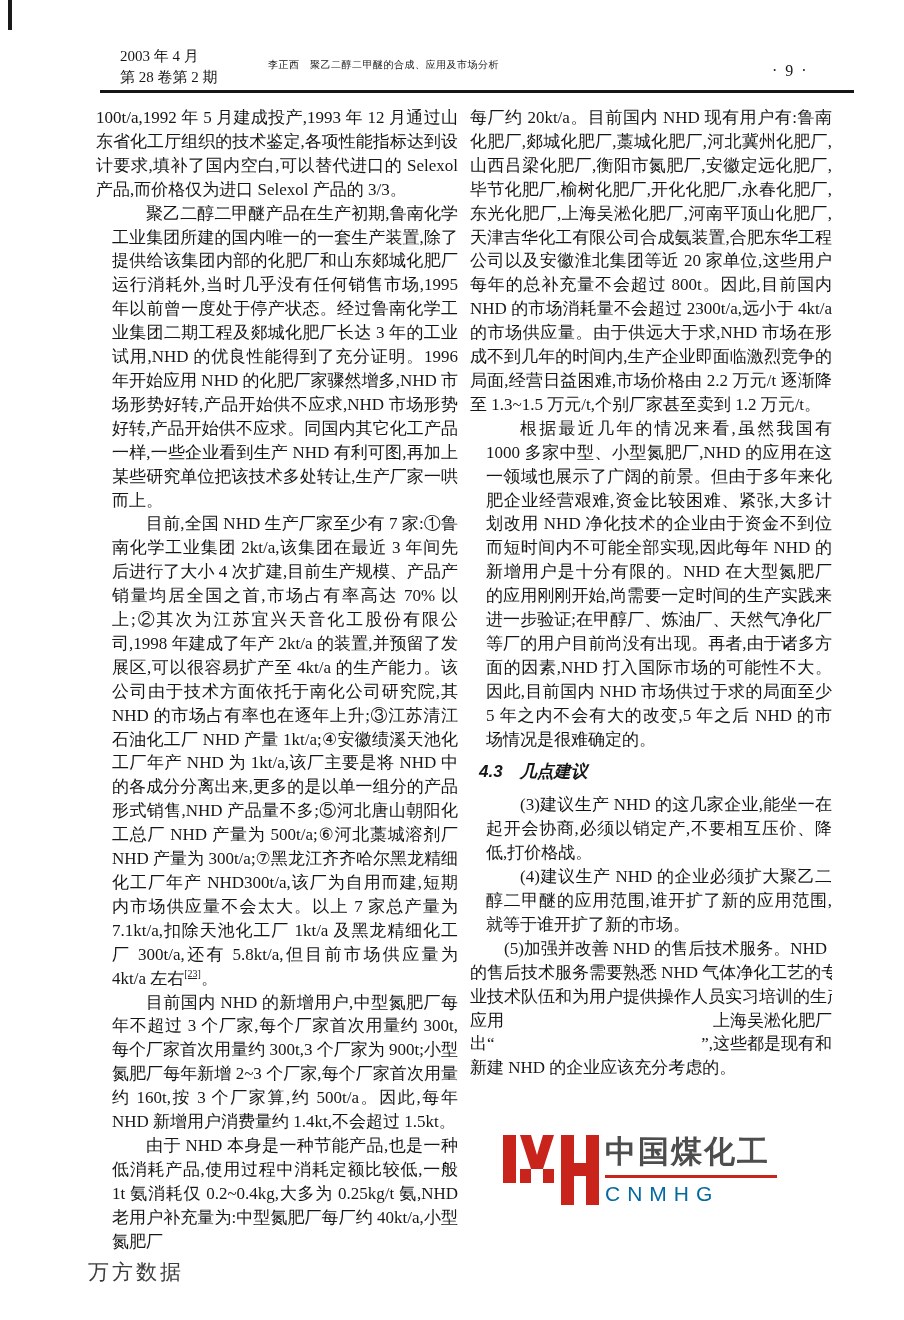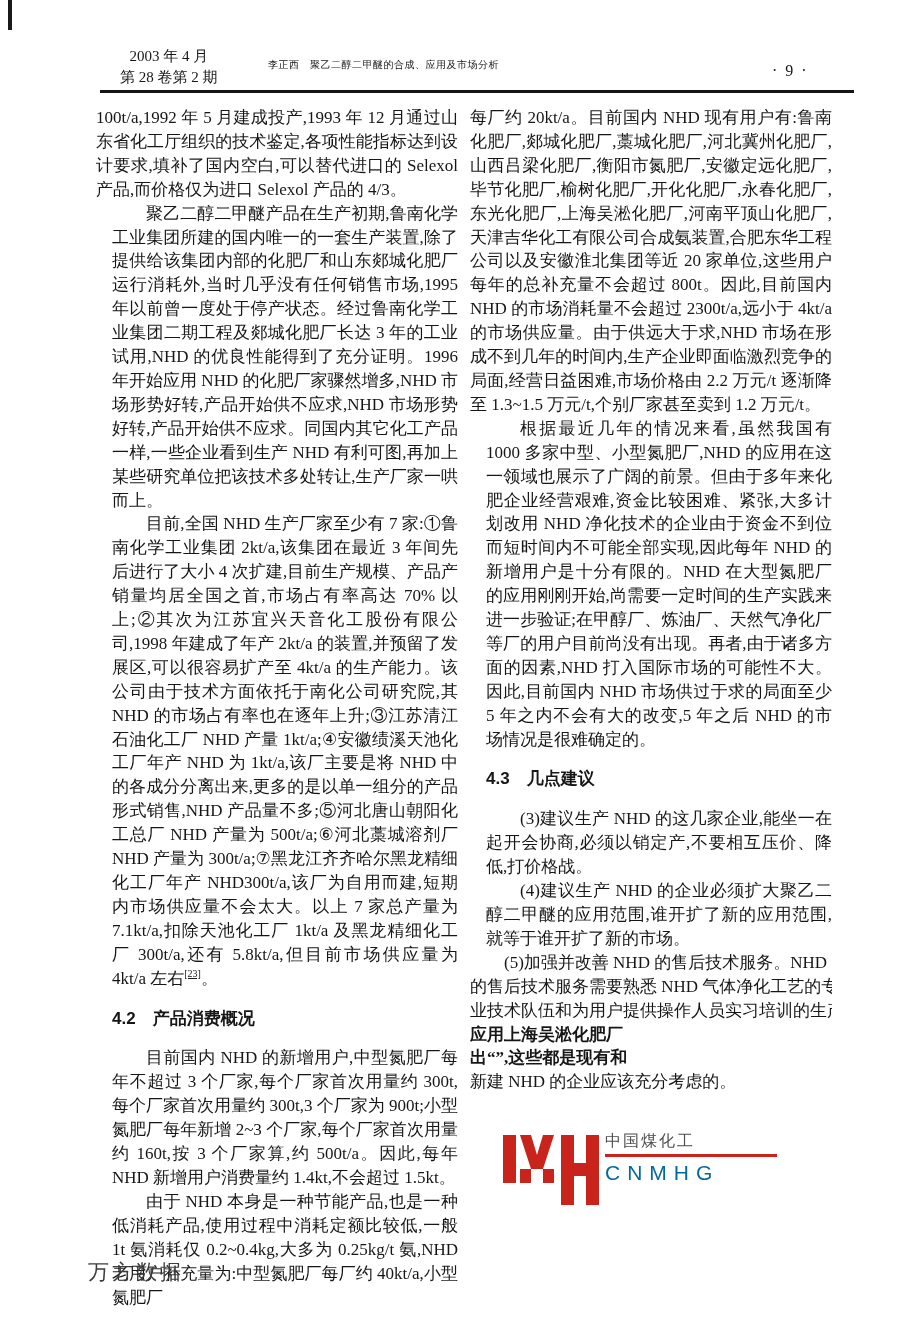--- a/index.html
+++ b/index.html
@@ -1,41 +1,41 @@
 <!DOCTYPE html>
 <html><head>
 <meta charset="utf-8">
 <style>
   html,body{margin:0;padding:0;background:#e8e8e8;}
   .page{position:relative;width:904px;height:1320px;background:#ffffff;
         font-family:"Liberation Serif","DejaVu Serif",serif;color:#161616;overflow:hidden;}
   
-  .hdr-left{position:absolute;left:120px;top:46px;font-size:15px;line-height:21px;text-align:center;}
+  .hdr-left{position:absolute;left:120px;top:46px;font-size:15px;line-height:21px;}
   .hdr-title{position:absolute;left:268px;top:58px;width:300px;font-size:10px;letter-spacing:.5px;}
   .hdr-page{position:absolute;left:772px;top:62px;font-size:16px;letter-spacing:2px;}
   .hdr-rule{position:absolute;left:100px;top:90px;width:754px;height:3px;background:#151515;}
   .scan-mark{position:absolute;left:8px;top:0;width:4px;height:30px;background:#1a1a1a;}
   
   .col{position:absolute;top:106px;width:362px;font-size:17px;line-height:23.9px;
        text-align:justify;text-justify:inter-ideograph;}
   .col-left{left:96px;}
   .col-right{left:470px;}
   .para{margin:0;}
   .indent{text-indent:2em;margin-left:16px;}
-  .heading{margin:16px;font-weight:bold;font-family:"Liberation Sans","DejaVu Sans",sans-serif;}
+  .heading{margin:9px;font-weight:bold;font-family:"Liberation Sans","DejaVu Sans",sans-serif;font-style:italic;}
   sup{font-size:10px;line-height:0;text-decoration:underline;}
   .tline{white-space:nowrap;overflow:hidden;}
-  .tline.split{display:flex;justify-content:flex-start;font-weight:bold;}
+  .tline.split{display:flex;justify-content:space-between;}
   
   .wm{position:absolute;left:497px;top:1129px;width:302px;height:82px;background:#ffffff;
       display:flex;align-items:flex-start;z-index:5;}
   .wm-logo{position:absolute;left:6px;top:6px;width:96px;height:70px;overflow:visible;}
   .wm-right{position:absolute;left:108px;top:2px;width:190px;}
-  .wm-cn{font-size:16px;letter-spacing:2px;color:#4d4d4d;
-         font-family:"Liberation Sans","DejaVu Sans",sans-serif;font-weight:400;}
+  .wm-cn{font-size:31px;letter-spacing:2px;color:#4d4d4d;
+         font-family:"Liberation Sans","DejaVu Sans",sans-serif;font-weight:700;}
   .wm-underline{margin-top:2px;width:172px;height:3px;}
   .wm-latin{margin-top:4px;font-size:21px;letter-spacing:7px;color:#9d9d9d;
             font-family:"Liberation Sans","DejaVu Sans",sans-serif;}
   
   .footer-brand{position:absolute;left:88px;top:1258px;font-size:21px;color:#3c3c3c;
                 font-family:"Liberation Sans","DejaVu Sans",sans-serif;letter-spacing:3px;}
 </style>
 </head>
 <body>
 
@@ -45,24 +45,23 @@
 
   <div class="hdr-left">
     <div>2003 年 4 月</div>
     <div>第 28 卷第 2 期</div>
   </div>
   <div class="hdr-title">李正西　聚乙二醇二甲醚的合成、应用及市场分析</div>
   <div class="hdr-page">· 9 ·</div>
   <div class="hdr-rule"></div>
 
   <div class="col col-left">
-      <p class="para">100t/a,1992 年 5 月建成投产,1993 年 12 月通过山东省化工厅组织的技术鉴定,各项性能指标达到设计要求,填补了国内空白,可以替代进口的 Selexol 产品,而价格仅为进口 Selexol 产品的 4/3。</p>
+      <p class="para">100t/a,1992 年 5 月建成投产,1993 年 12 月通过山东省化工厅组织的技术鉴定,各项性能指标达到设计要求,填补了国内空白,可以替代进口的 Selexol 产品,而价格仅为进口 Selexol 产品的 3/3。</p>
       <p class="para indent">聚乙二醇二甲醚产品在生产初期,鲁南化学工业集团所建的国内唯一的一套生产装置,除了提供给该集团内部的化肥厂和山东郯城化肥厂运行消耗外,当时几乎没有任何销售市场,1995 年以前曾一度处于停产状态。经过鲁南化学工业集团二期工程及郯城化肥厂长达 3 年的工业试用,NHD 的优良性能得到了充分证明。1996 年开始应用 NHD 的化肥厂家骤然增多,NHD 市场形势好转,产品开始供不应求,NHD 市场形势好转,产品开始供不应求。同国内其它化工产品一样,一些企业看到生产 NHD 有利可图,再加上某些研究单位把该技术多处转让,生产厂家一哄而上。</p>
       <p class="para indent">目前,全国 NHD 生产厂家至少有 7 家:①鲁南化学工业集团 2kt/a,该集团在最近 3 年间先后进行了大小 4 次扩建,目前生产规模、产品产销量均居全国之首,市场占有率高达 70% 以上;②其次为江苏宜兴天音化工股份有限公司,1998 年建成了年产 2kt/a 的装置,并预留了发展区,可以很容易扩产至 4kt/a 的生产能力。该公司由于技术方面依托于南化公司研究院,其 NHD 的市场占有率也在逐年上升;③江苏清江石油化工厂 NHD 产量 1kt/a;④安徽绩溪天池化工厂年产 NHD 为 1kt/a,该厂主要是将 NHD 中的各成分分离出来,更多的是以单一组分的产品形式销售,NHD 产品量不多;⑤河北唐山朝阳化工总厂 NHD 产量为 500t/a;⑥河北藁城溶剂厂 NHD 产量为 300t/a;⑦黑龙江齐齐哈尔黑龙精细化工厂年产 NHD300t/a,该厂为自用而建,短期内市场供应量不会太大。以上 7 家总产量为 7.1kt/a,扣除天池化工厂 1kt/a 及黑龙精细化工厂 300t/a,还有 5.8kt/a,但目前市场供应量为 4kt/a 左右<sup>[23]</sup>。</p>
-      <p class="heading">4.2　产品消费概况</p>
       <p class="para indent">目前国内 NHD 的新增用户,中型氮肥厂每年不超过 3 个厂家,每个厂家首次用量约 300t,每个厂家首次用量约 300t,3 个厂家为 900t;小型氮肥厂每年新增 2~3 个厂家,每个厂家首次用量约 160t,按 3 个厂家算,约 500t/a。因此,每年 NHD 新增用户消费量约 1.4kt,不会超过 1.5kt。</p>
       <p class="para indent">由于 NHD 本身是一种节能产品,也是一种低消耗产品,使用过程中消耗定额比较低,一般 1t 氨消耗仅 0.2~0.4kg,大多为 0.25kg/t 氨,NHD 老用户补充量为:中型氮肥厂每厂约 40kt/a,小型氮肥厂</p>
     </div>
   <div class="col col-right">
       <p class="para">每厂约 20kt/a。目前国内 NHD 现有用户有:鲁南化肥厂,郯城化肥厂,藁城化肥厂,河北冀州化肥厂,山西吕梁化肥厂,衡阳市氮肥厂,安徽定远化肥厂,毕节化肥厂,榆树化肥厂,开化化肥厂,永春化肥厂,东光化肥厂,上海吴淞化肥厂,河南平顶山化肥厂,天津吉华化工有限公司合成氨装置,合肥东华工程公司以及安徽淮北集团等近 20 家单位,这些用户每年的总补充量不会超过 800t。因此,目前国内 NHD 的市场消耗量不会超过 2300t/a,远小于 4kt/a 的市场供应量。由于供远大于求,NHD 市场在形成不到几年的时间内,生产企业即面临激烈竞争的局面,经营日益困难,市场价格由 2.2 万元/t 逐渐降至 1.3~1.5 万元/t,个别厂家甚至卖到 1.2 万元/t。</p>
       <p class="para indent">根据最近几年的情况来看,虽然我国有 1000 多家中型、小型氮肥厂,NHD 的应用在这一领域也展示了广阔的前景。但由于多年来化肥企业经营艰难,资金比较困难、紧张,大多计划改用 NHD 净化技术的企业由于资金不到位而短时间内不可能全部实现,因此每年 NHD 的新增用户是十分有限的。NHD 在大型氮肥厂的应用刚刚开始,尚需要一定时间的生产实践来进一步验证;在甲醇厂、炼油厂、天然气净化厂等厂的用户目前尚没有出现。再者,由于诸多方面的因素,NHD 打入国际市场的可能性不大。因此,目前国内 NHD 市场供过于求的局面至少 5 年之内不会有大的改变,5 年之后 NHD 的市场情况是很难确定的。</p>
       <p class="heading">4.3　几点建议</p>
       <p class="para indent">(3)建议生产 NHD 的这几家企业,能坐一在起开会协商,必须以销定产,不要相互压价、降低,打价格战。</p>
       <p class="para indent">(4)建议生产 NHD 的企业必须扩大聚乙二醇二甲醚的应用范围,谁开扩了新的应用范围,就等于谁开扩了新的市场。</p>
       <div class="tline">　　(5)加强并改善 NHD 的售后技术服务。NHD</div>

